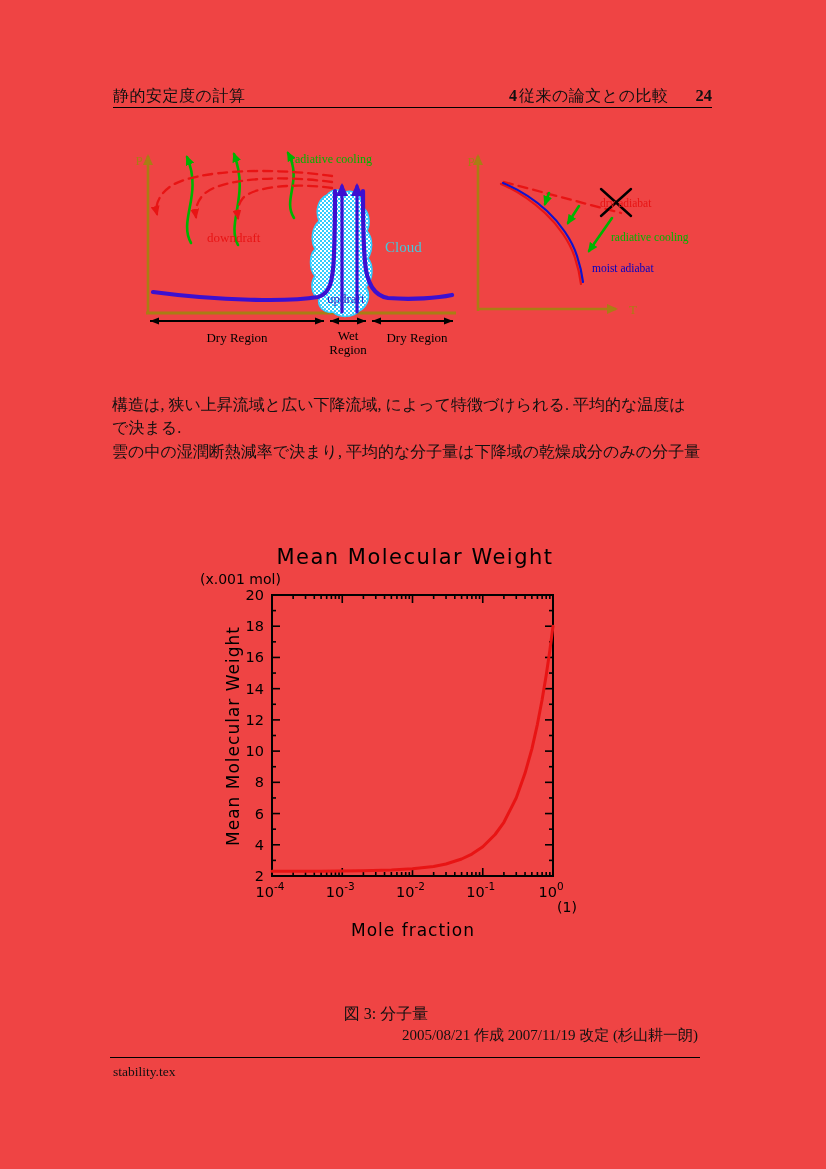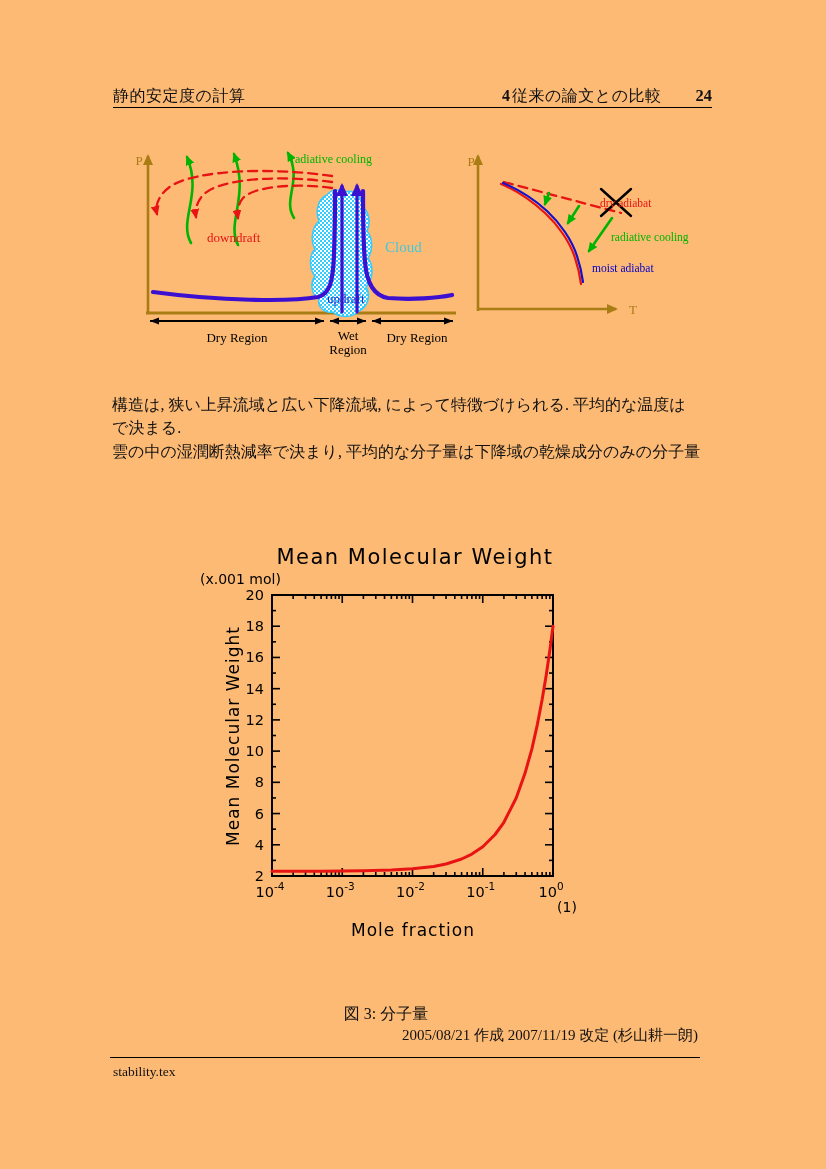--- a/index.html
+++ b/index.html
@@ -1,24 +1,24 @@
 <!DOCTYPE html>
 <html style="--c-brown: #aa7d14; --c-green: #00b400; --c-red: #e81414; --c-purple: #3c10d0; --c-cyan: #33ccff; --c-cloudtext: #44c8dc; --c-blue: #1212cc; --c-textblue: #2a2ac8; --c-moistlabel: #0000c8; --c-chart_red: #e81414;"><head>
 <meta charset="utf-8">
 <style>
   *{margin:0;padding:0;box-sizing:border-box}
   html,body{background:#fff}
   body{width:826px;height:1169px;font-family:"Liberation Serif","DejaVu Serif",serif;color:#111}
-  .page{position:relative;width:826px;height:1169px;background:#fdba74;overflow:hidden}
+  .page{position:relative;width:826px;height:1169px;background:#ef4444;overflow:hidden}
   .abs{position:absolute}
   .header-left{left:113px;top:86px;font-size:16px;letter-spacing:.5px}
   .header-right{right:114px;top:86px;font-size:16px}
   .header-right .secno{font-weight:bold}
   .header-right .sectitle{margin-left:2px;letter-spacing:.5px}
-  .header-right .pageno{margin-left:34px;font-weight:bold;font-size:16.5px}
+  .header-right .pageno{margin-left:27px;font-weight:bold;font-size:16.5px}
   .rule{height:1.2px;background:#000}
   .caption2{left:112px;top:393px;width:608px;font-size:16px;line-height:23.4px;text-align:justify}
   .caption3{left:0;top:1004px;width:772px;text-align:center;font-size:16px}
   .footer-left{left:113px;top:1064px;font-size:13.5px}
   .footer-right{right:128px;top:1026px;font-size:15px}
   svg text{font-family:"Liberation Serif","DejaVu Serif",serif}
   .t-brown{fill:var(--c-brown);font-size:13px}
   .t-green{fill:var(--c-green);font-size:12px}
   .t-green-sm{fill:var(--c-green);font-size:11.5px}
   .t-red{fill:var(--c-red);font-size:13px}

